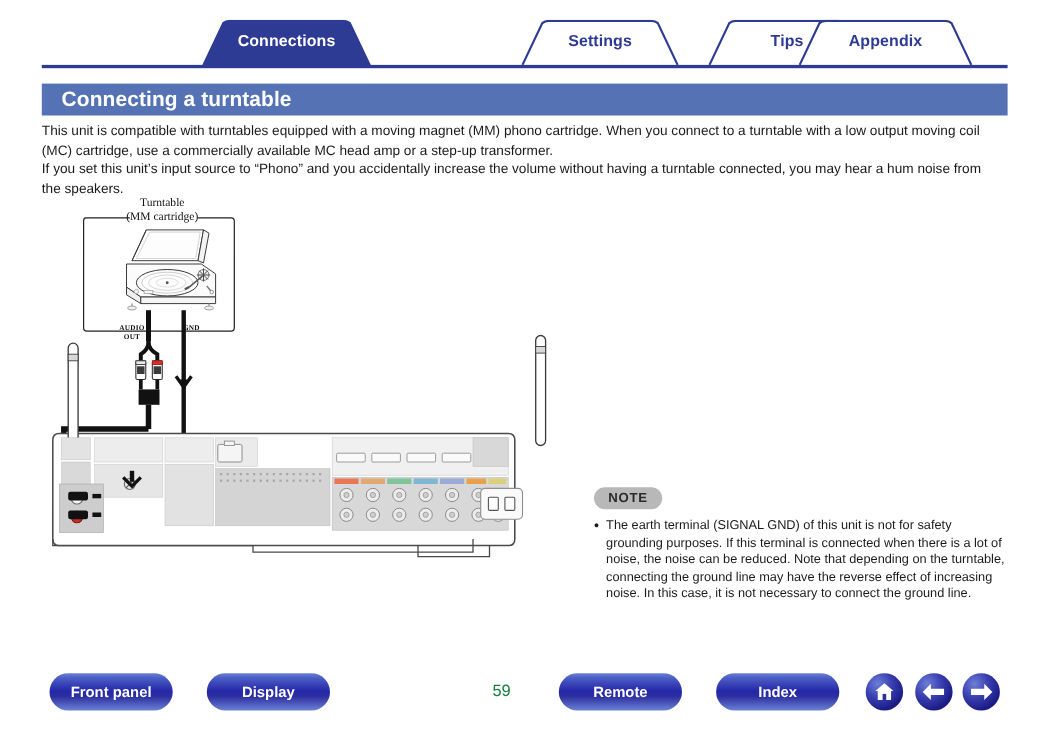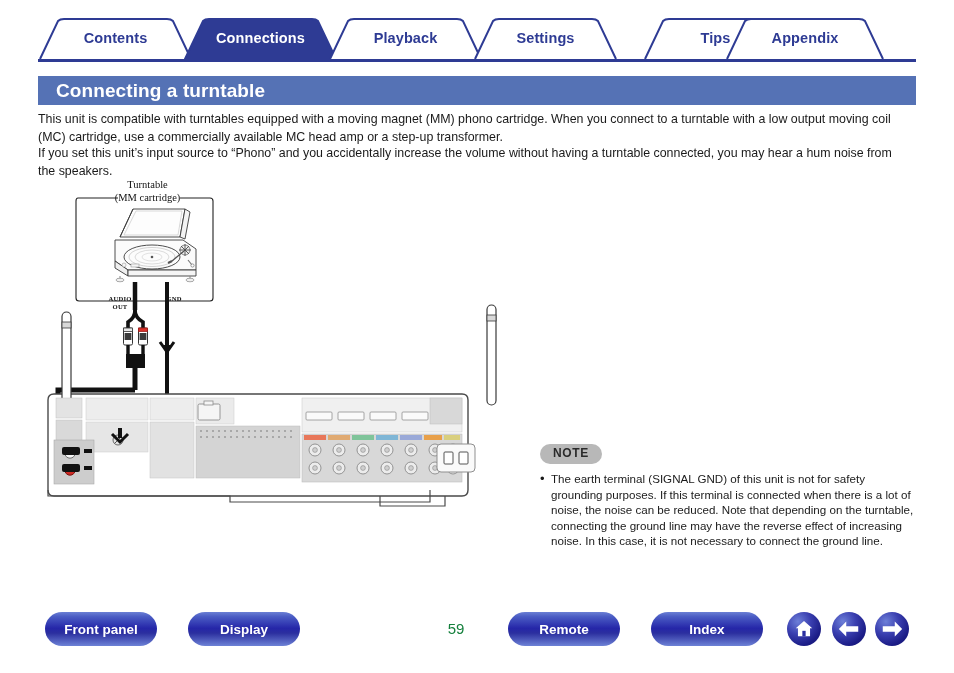--- a/index.html
+++ b/index.html
@@ -193,40 +193,28 @@
     font-weight: bold;
     letter-spacing: 0.2px;
     line-height: 8px;
   }
 </style>
 </head>
 <body>
 
 <div id="tabbar">
 
-  <div class="tab" style="left:38px; width:155px;">
-    <svg class="tab-shape" viewBox="0 0 155 42" preserveAspectRatio="none">
-      <path d="M2 41 L20 3 Q22 1 26 1 L129 1 Q133 1 135 3 L153 41" fill="#ffffff" stroke="#2e3b94" stroke-width="2"></path>
-    </svg>
-    <span class="tab-label">Contents</span>
-  </div>
 
   <div class="tab active" style="left:183px; width:155px;">
     <svg class="tab-shape" viewBox="0 0 155 42" preserveAspectRatio="none">
       <path d="M2 41 L20 3 Q22 1 26 1 L129 1 Q133 1 135 3 L153 41 Z" fill="#2e3b94" stroke="#2e3b94" stroke-width="2"></path>
     </svg>
     <span class="tab-label">Connections</span>
   </div>
 
-  <div class="tab" style="left:328px; width:155px;">
-    <svg class="tab-shape" viewBox="0 0 155 42" preserveAspectRatio="none">
-      <path d="M2 41 L20 3 Q22 1 26 1 L129 1 Q133 1 135 3 L153 41" fill="#ffffff" stroke="#2e3b94" stroke-width="2"></path>
-    </svg>
-    <span class="tab-label">Playback</span>
-  </div>
 
   <div class="tab" style="left:473px; width:145px;">
     <svg class="tab-shape" viewBox="0 0 145 42" preserveAspectRatio="none">
       <path d="M2 41 L20 3 Q22 1 26 1 L119 1 Q123 1 125 3 L143 41" fill="#ffffff" stroke="#2e3b94" stroke-width="2"></path>
     </svg>
     <span class="tab-label">Settings</span>
   </div>
 
   <div class="tab" style="left:643px; width:145px;justify-content:center;">
     <svg class="tab-shape" viewBox="0 0 145 42" preserveAspectRatio="none">

